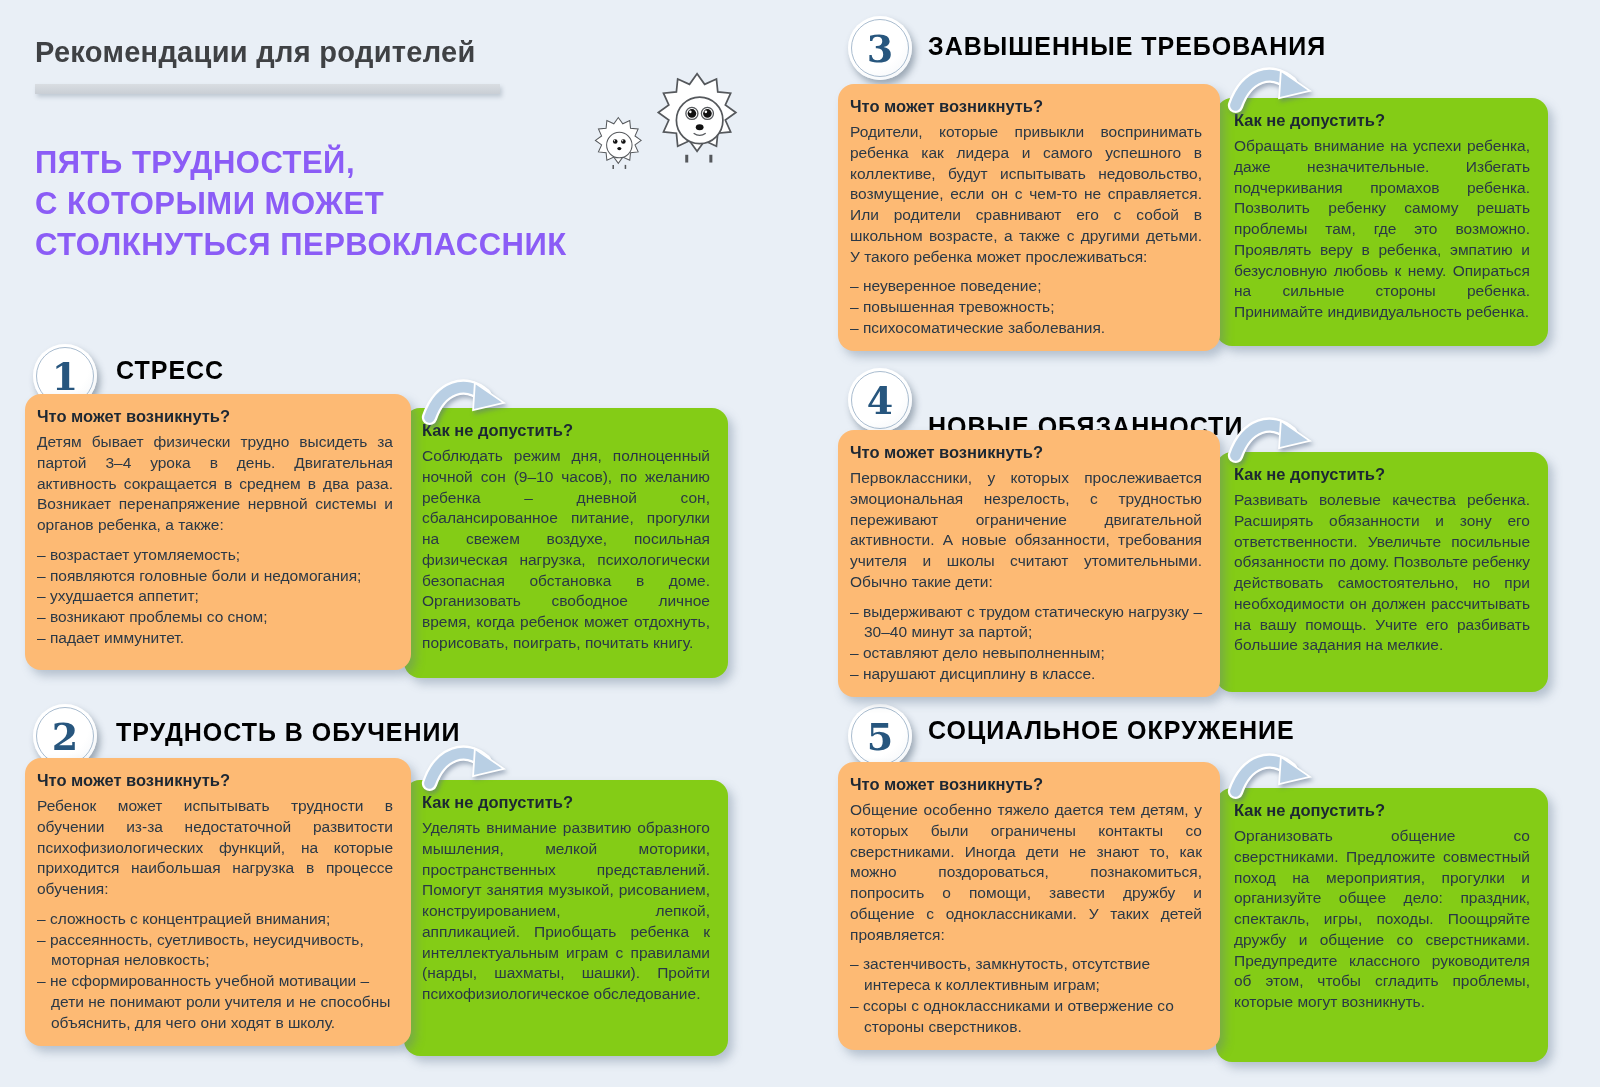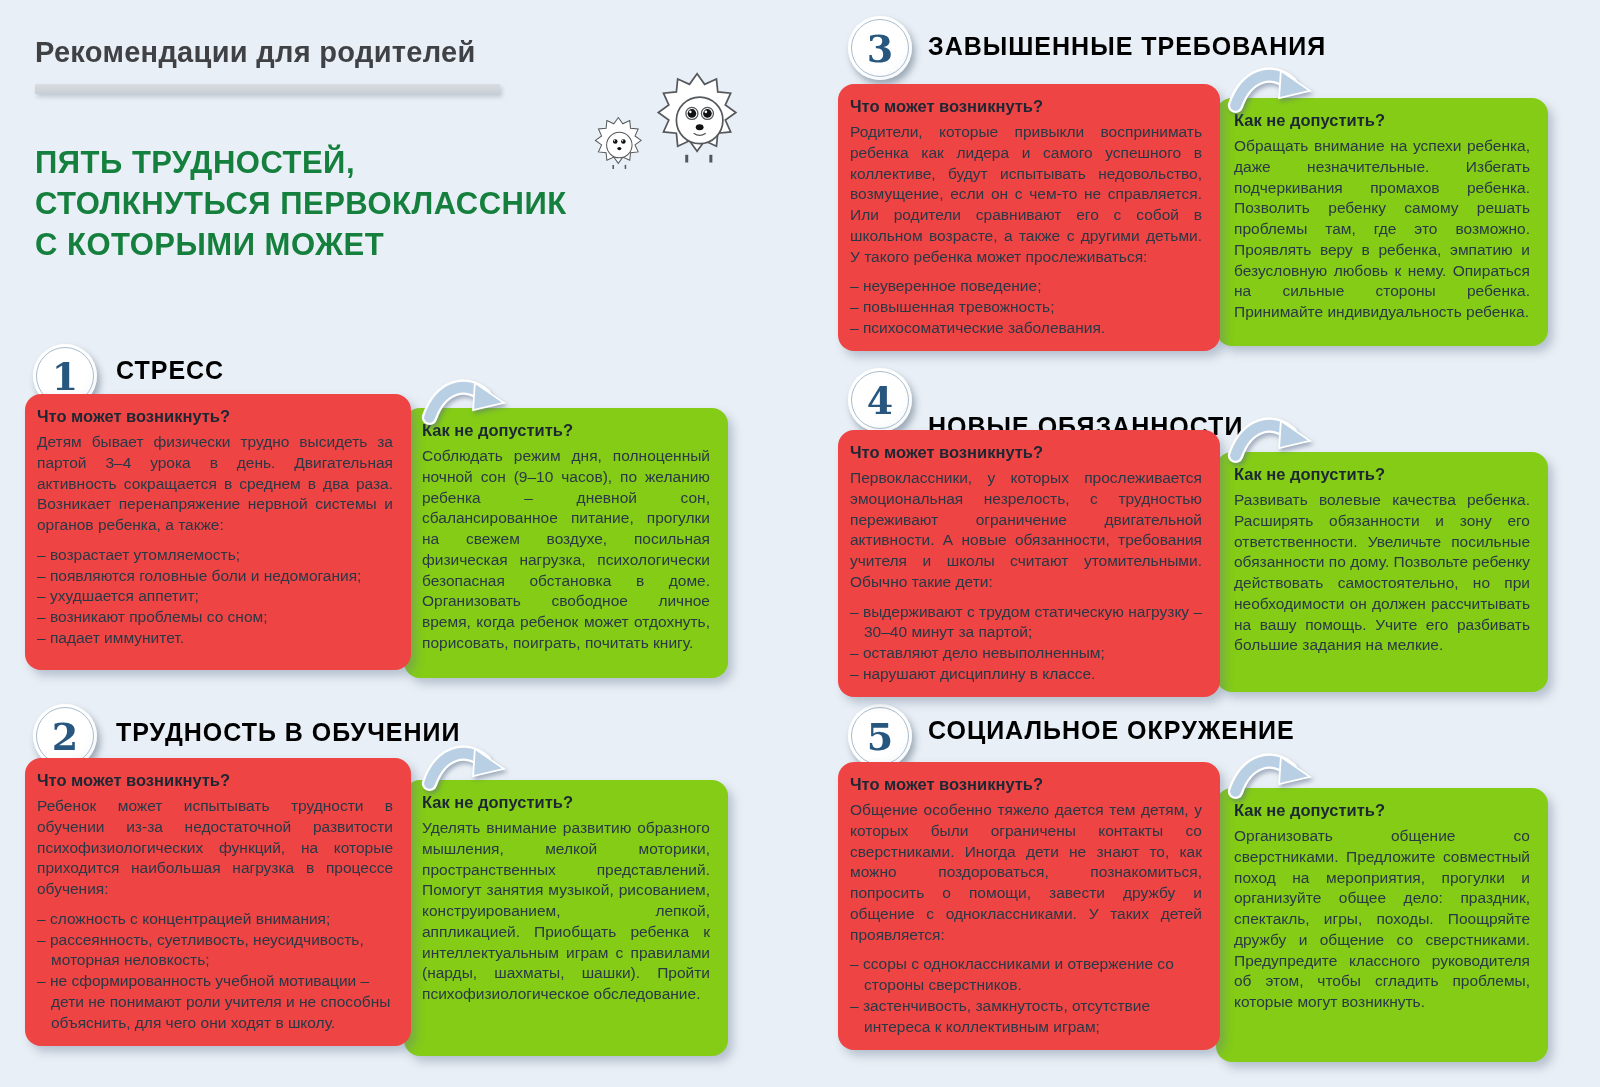--- a/index.html
+++ b/index.html
@@ -13,21 +13,21 @@
     position:absolute; left:35px; top:36px;
     font-size:29px; font-weight:600; color:#3f4144; letter-spacing:0.3px;
   }
   .header-bar {
     position:absolute; left:35px; top:84px; width:465px; height:10px;
     background:linear-gradient(to bottom,#d9dde2,#c9ced5);
     box-shadow:2px 3px 4px rgba(70,90,110,0.25);
   }
   .main-title {
     position:absolute; left:35px; top:142px; width:640px;
-    color:#15803d; font-size:31px; line-height:41px; font-weight:600; letter-spacing:0.5px;
+    color:#8b5cf6; font-size:31px; line-height:41px; font-weight:600; letter-spacing:0.5px;
   }
   
   .badge {
     position:absolute; width:64px; height:64px; border-radius:50%;
     background:radial-gradient(circle at 35% 30%, #ffffff 55%, #eef2f6);
     box-shadow:3px 5px 7px rgba(60,80,100,0.45);
   }
   .badge::after {
     content:""; position:absolute; inset:3px; border:1.6px solid #a9bccf; border-radius:50%;
   }
@@ -36,21 +36,21 @@
     font-family:"DejaVu Serif", serif; font-size:38px; font-weight:bold; color:#27567e;
   }
   .sec-heading {
     position:absolute; color:#000000; font-size:25px; font-weight:700; letter-spacing:1px;
   }
   
   .card {
     position:absolute; box-sizing:border-box; border-radius:16px; padding:13px 18px 12px;
     box-shadow:5px 6px 10px rgba(100,120,145,0.38);
   }
-  .card.problem { background:#ef4444; z-index:2;padding-left:12px; }
+  .card.problem { background:#fdba74; z-index:2;padding-left:12px; }
   .card.prevent { background:#84cc16; z-index:1; }
   .card h3 { margin:0 0 6px; font-size:16.5px; font-weight:700; color:#1c2733; }
   .card p  { margin:0; font-size:15.5px; line-height:1.34; color:#2a3846; text-align:justify; }
   .card ul { list-style:none; margin:9px 0 0; padding:0; }
   .card li { font-size:15.5px; line-height:1.34; color:#2a3846; padding-left:14px; text-indent:-14px; }
   .arrow {
     position:absolute; z-index:3;
     filter:drop-shadow(2px 3px 2px rgba(90,110,135,0.5));
   }
   
@@ -114,22 +114,22 @@
       <circle cx="10.2" cy="-0.8" r="1.5" fill="#fff"></circle>
       <ellipse cx="3" cy="17" rx="4.5" ry="3.4" fill="#111"></ellipse>
       <path d="M-4,24 Q3,29 10,24" fill="none" stroke="#55585c" stroke-width="1.5"></path>
       <line x1="-12" y1="49" x2="-12" y2="58" stroke="#55585c" stroke-width="3.5"></line>
       <line x1="16" y1="49" x2="16" y2="58" stroke="#55585c" stroke-width="3.5"></line>
     </g>
   </svg>
 
   <div class="main-title">
     <div>ПЯТЬ ТРУДНОСТЕЙ,</div>
+    <div>С КОТОРЫМИ МОЖЕТ</div>
     <div>СТОЛКНУТЬСЯ ПЕРВОКЛАССНИК</div>
-    <div>С КОТОРЫМИ МОЖЕТ</div>
   </div>
 
   <div class="badge badge1">
       <span>1</span>
     </div>
   <div class="sec-heading head1">СТРЕСС</div>
   <div class="card problem prob1">
     <h3>Что может возникнуть?</h3>
     <p>Детям бывает физически трудно высидеть за партой 3–4 урока в день. Двигательная активность сокращается в среднем в два раза. Возникает перенапряжение нервной системы и органов ребенка, а также:</p>
     <ul>
@@ -220,22 +220,22 @@
   </div>
 
   <div class="badge badge5">
       <span>5</span>
     </div>
   <div class="sec-heading head5">СОЦИАЛЬНОЕ ОКРУЖЕНИЕ</div>
   <div class="card problem prob5">
     <h3>Что может возникнуть?</h3>
     <p>Общение особенно тяжело дается тем детям, у которых были ограничены контакты со сверстниками. Иногда дети не знают то, как можно поздороваться, познакомиться, попросить о помощи, завести дружбу и общение с одноклассниками. У таких детей проявляется:</p>
     <ul>
+      <li>– застенчивость, замкнутость, отсутствие интереса к коллективным играм;</li>
       <li>– ссоры с одноклассниками и отвержение со стороны сверстников.</li>
-      <li>– застенчивость, замкнутость, отсутствие интереса к коллективным играм;</li>
     </ul>
   </div>
   <svg class="arrow arr5" width="88" height="58" viewBox="0 0 96 64">
     <path d="M10,50 C22,16 50,8 70,26" fill="none" stroke="#ffffff" stroke-width="17" stroke-linecap="round"></path>
     <path d="M10,50 C22,16 50,8 70,26" fill="none" stroke="#b9cfe4" stroke-width="12" stroke-linecap="round"></path>
     <polygon points="60,12 92,34 58,42" fill="#b9cfe4" stroke="#ffffff" stroke-width="2"></polygon>
   </svg>
   <div class="card prevent prev5">
     <h3>Как не допустить?</h3>
     <p>Организовать общение со сверстниками. Предложите совместный поход на мероприятия, прогулки и организуйте общее дело: праздник, спектакль, игры, походы. Поощряйте дружбу и общение со сверстниками. Предупредите классного руководителя об этом, чтобы сгладить проблемы, которые могут возникнуть.</p>

